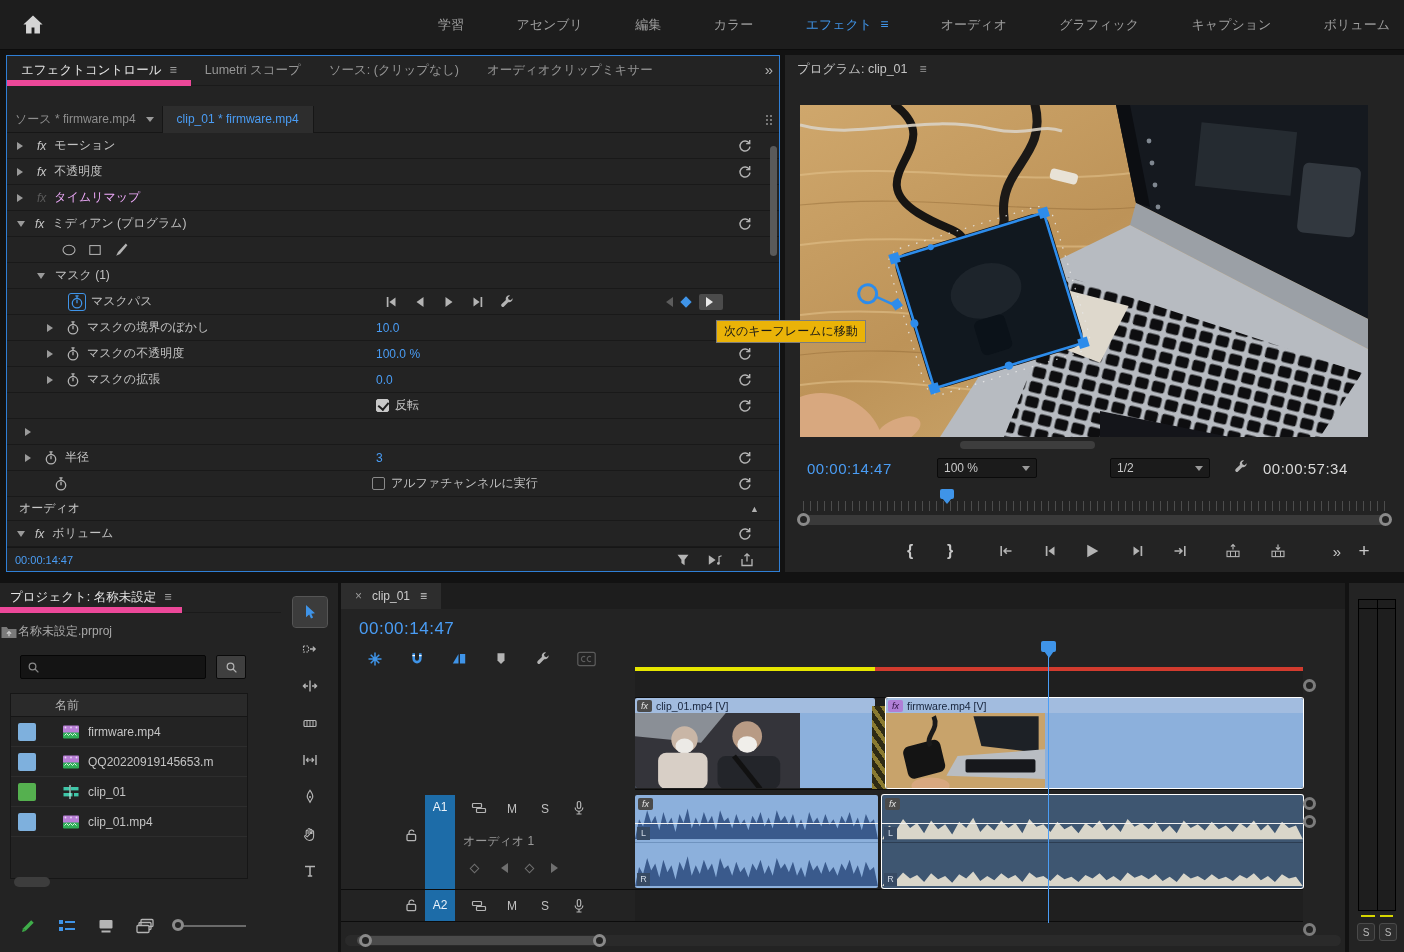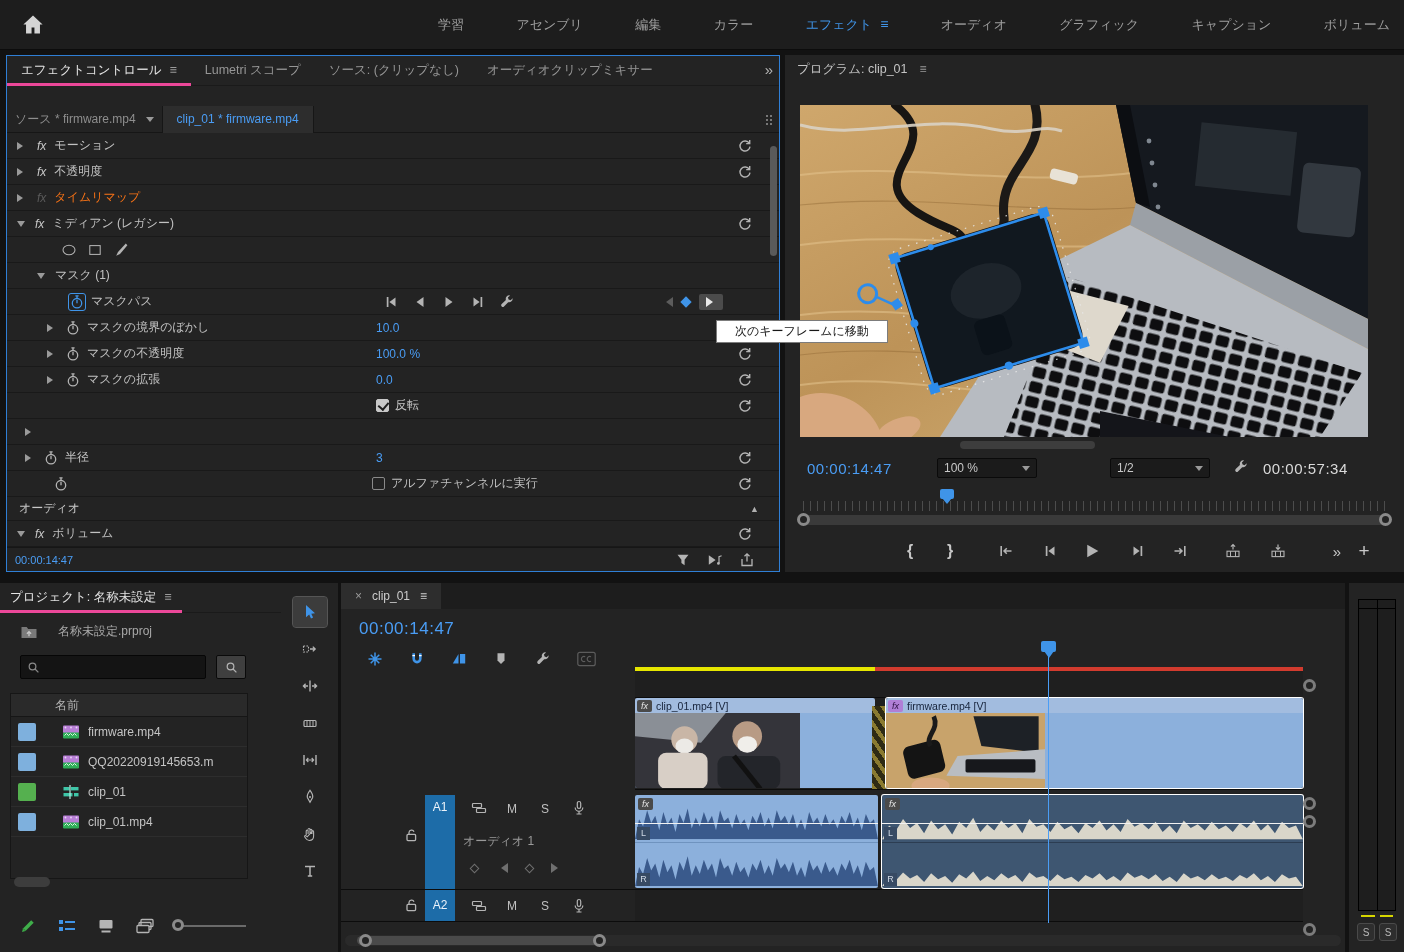--- a/index.html
+++ b/index.html
@@ -13,21 +13,21 @@
 #topbar{left:0;top:0;width:1404px;height:50px;background:#1d1d1d;border-bottom:1px solid #0c0c0c}
 #topbar .home{position:absolute;left:20px;top:13px;width:26px;height:24px;color:#d4d4d4}
 #topbar .menus{position:absolute;left:438px;right:14px;top:0;height:50px;display:flex;align-items:center;justify-content:space-between}
 #topbar .mi{color:#9e9e9e;font-size:13px;cursor:default;display:flex;gap:8px;align-items:flex-start}
 #topbar .mi.act{color:#3f94e8}
 #topbar .wsmenu{color:#3f94e8;font-size:14px}
 
 #ec{left:6px;top:55px;width:774px;height:517px;border:1px solid #2f7fd6;background:#232323}
 .tabbar{position:relative;height:30px;display:flex;align-items:center;background:#232323;border-bottom:1px solid #1a1a1a}
 .tab{padding:0 14px;height:30px;line-height:28px;color:#969696;font-size:12.5px;white-space:nowrap}
-.tab.act{color:#e4e4e4;border-bottom:3px solid #ec4899}
+.tab.act{color:#e4e4e4;border-bottom:6px solid #ec4899}
 .tab .tmenu{color:#9a9a9a;margin-left:8px}
 .more{position:absolute;right:8px;top:5px;color:#b4b4b4;font-size:15px;letter-spacing:-2px}
 #ec .srcrow{position:absolute;left:0;top:50px;width:100%;height:27px;border-bottom:1px solid #161616;display:flex;align-items:center}
 #ec .srclabel{color:#8e8e8e;margin-left:8px}
 #ec .chev{width:0;height:0;border:4px solid transparent;border-top:5px solid #9a9a9a;margin:4px 8px 0 10px}
 #ec .seqtab{background:#2d2d2d;height:27px;line-height:27px;padding:0 14px;color:#4a9df5;border-left:1px solid #161616;border-right:1px solid #161616}
 #ec .grip{position:absolute;right:6px;top:8px;width:8px;height:12px;background:
  radial-gradient(circle 1px,#777 99%,transparent) 0 0/4px 4px}
 #ec .rows{position:absolute;left:0;top:77px;width:100%}
 .erow{position:relative;height:26px;border-bottom:1px solid #191919;display:flex;align-items:center}
@@ -79,24 +79,24 @@
 #pg .ph::before{content:"";position:absolute;left:0;top:0;width:14px;height:10px;background:#3f94e8;border-radius:2px}
 #pg .ph::after{content:"";position:absolute;left:2px;top:9px;border:5px solid transparent;border-top:6px solid #3f94e8}
 #pg .sbar{position:absolute;left:18px;top:460px;width:583px;height:10px;background:#3a3a3a;border-radius:5px}
 #pg .sdot{position:absolute;top:458px;width:13px;height:13px;border:3px solid #8a8a8a;border-radius:50%;background:#232323}
 #pg .transport{position:absolute;left:0;top:482px;width:100%;height:30px}
 #pg .tbtn{position:absolute;top:3px;width:22px;height:22px;display:flex;align-items:center;justify-content:center;color:#c8c8c8}
 #pg .brace{font-size:16px;color:#c8c8c8;font-weight:bold}
 #pg .morebtn{font-size:15px;color:#c8c8c8;letter-spacing:-2px}
 #pg .plus{font-size:19px;color:#c8c8c8}
 
-#tooltip{position:absolute;left:716px;top:320px;height:23px;line-height:21px;background:#ffffff;color:#181818;border:1px solid #7c7c7c;padding:0 18px;font-size:12px;z-index:50;white-space:nowrap}
+#tooltip{position:absolute;left:716px;top:320px;height:23px;line-height:21px;background:#eab308;color:#181818;border:1px solid #7c7c7c;padding:0 7px;font-size:12px;z-index:50;white-space:nowrap}
 
 #pj{left:0;top:583px;width:306px;height:369px}
-#pj .filerow{position:absolute;left:0;top:40px;display:flex;align-items:flex-end;gap:20px;padding-left:20px;color:#a8a8a8}
+#pj .filerow{position:absolute;left:0;top:40px;display:flex;align-items:flex-end;gap:0;color:#a8a8a8}
 #pj .search{position:absolute;left:20px;top:72px;width:186px;height:24px;background:#141414;border:1px solid #060606;border-radius:2px;display:flex;align-items:center}
 #pj .search svg{margin-left:6px;color:#8a8a8a}
 #pj .sbtn{position:absolute;left:216px;top:72px;width:30px;height:24px;background:#3f3f3f;border:1px solid #0a0a0a;border-radius:2px;display:flex;align-items:center;justify-content:center}
 #pj .thead{position:absolute;left:10px;top:110px;width:238px;height:24px;background:#2a2a2a;border:1px solid #161616;line-height:23px;color:#b4b4b4}
 #pj .thead span{margin-left:44px}
 #pj .list{position:absolute;left:10px;top:134px;width:238px}
 #pj .prow{height:30px;display:flex;align-items:center;border-bottom:1px solid #2d2d2d;position:relative}
 #pj .chip{width:18px;height:18px;border-radius:2px;margin-left:8px;flex:none}
 #pj .picon{margin-left:26px;flex:none}
 #pj .pname{margin-left:8px;color:#c4c4c4;white-space:nowrap;overflow:hidden}
@@ -411,26 +411,26 @@
       <span class="tw"></span>
       <span class="fxb2">fx</span>
       <span class="lab">不透明度</span>
       <svg class="ic reset">
           <use href="#i-reset"></use>
         </svg>
     </div>
     <div class="erow">
       <span class="tw"></span>
       <span class="fxb2 dim">fx</span>
-      <span class="lab" style="color:#f97316">タイムリマップ</span>
+      <span class="lab" style="color:#f0abfc">タイムリマップ</span>
     </div>
     <div class="erow">
       <span class="tw open"></span>
       <span class="fxb2">fx</span>
-      <span class="lab">ミディアン (レガシー)</span>
+      <span class="lab">ミディアン (プログラム)</span>
       <svg class="ic reset">
           <use href="#i-reset"></use>
         </svg>
     </div>
     <div class="erow">
       <svg class="ic shapebtn" style="margin-left:54px">
           <use href="#i-ellipse"></use>
         </svg>
       <svg class="ic shapebtn">
           <use href="#i-rect"></use>

